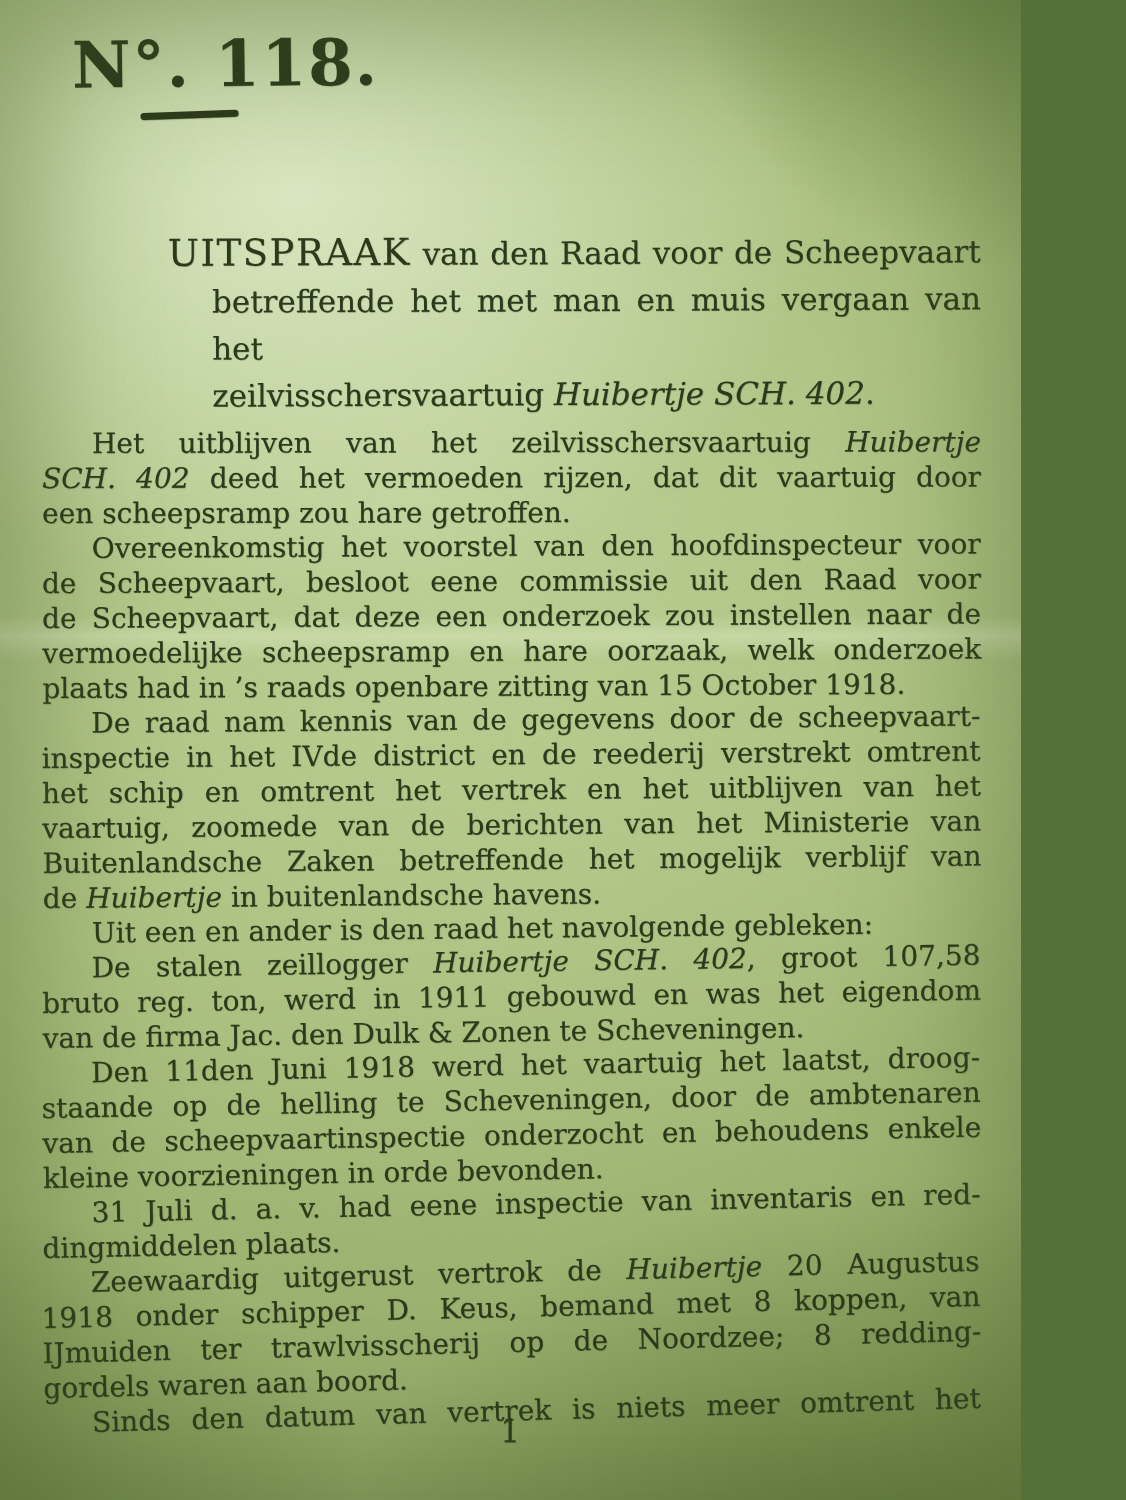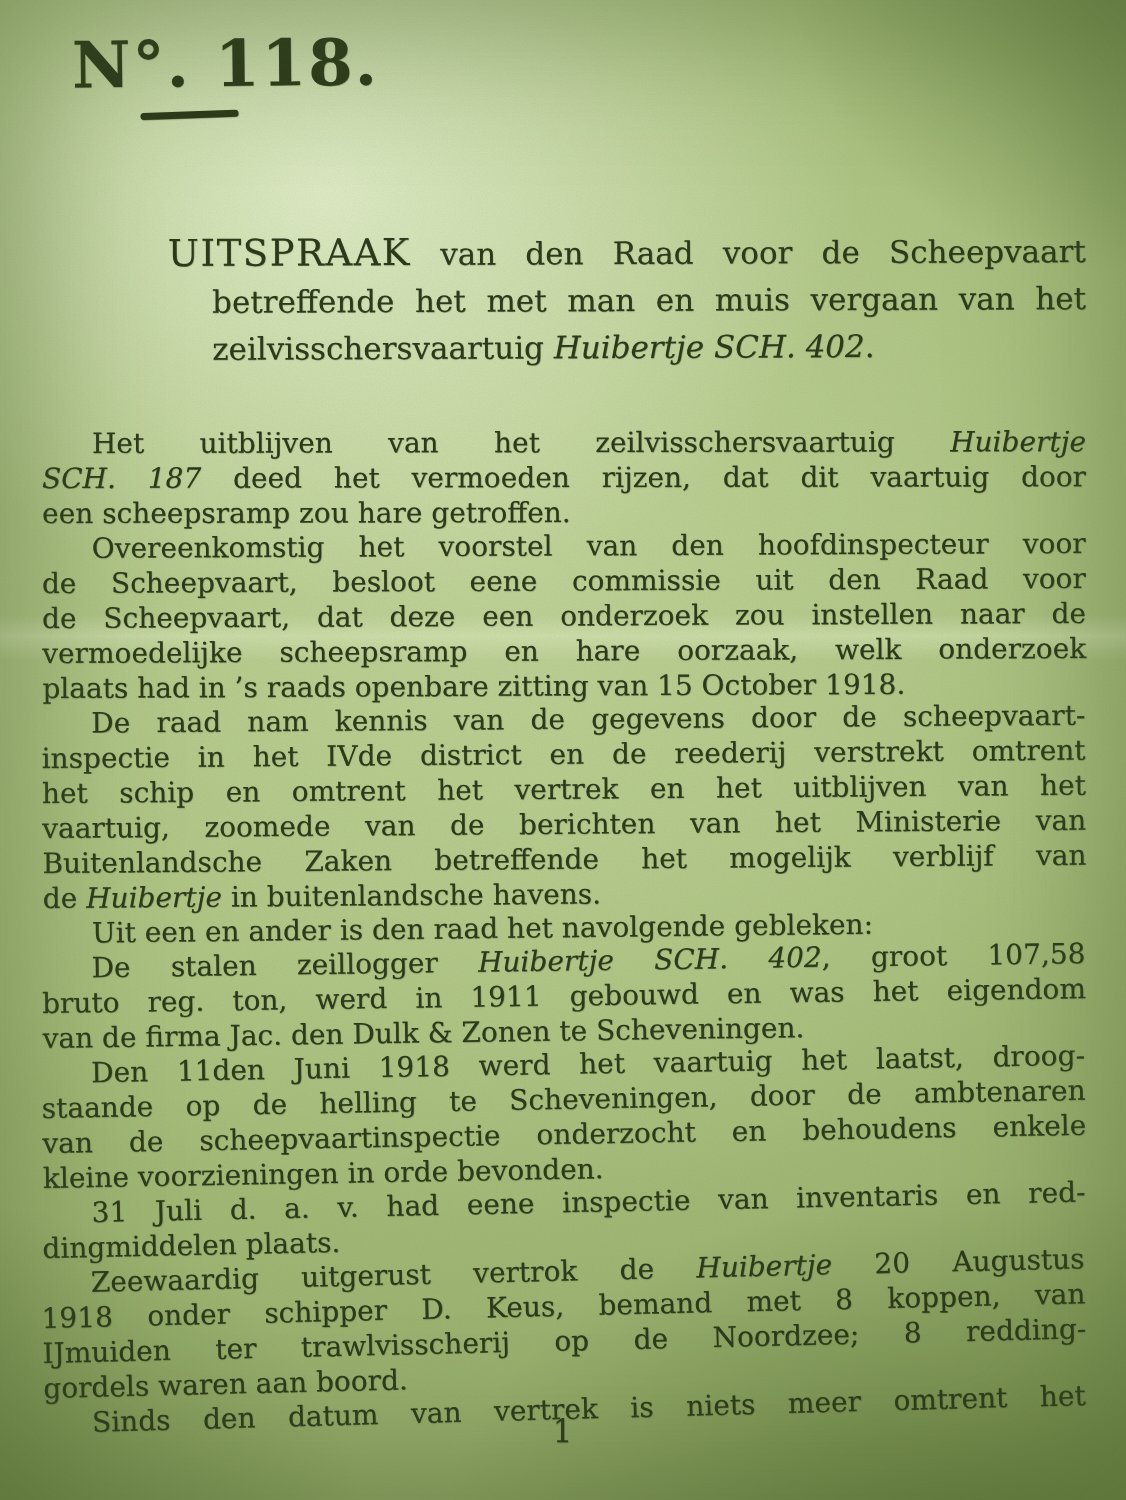--- a/index.html
+++ b/index.html
@@ -1,21 +1,21 @@
 <!DOCTYPE html>
 <html style="--ink: #2c3a1b; --paper-light: #dcebc6; --paper-mid: #a8c07c; --paper-dark: #6d8947;"><head>
 <meta charset="utf-8">
 <style>
   * { margin:0; padding:0; box-sizing:border-box; }
   html, body { width:1126px; height:1500px; background:#55703a; }
   body { font-family:"DejaVu Serif","Liberation Serif",serif; }
 
   .page {
     position:relative;
-    width:1126px; height:1500px;
+    width:1021px; height:1500px;
     overflow:hidden;
     color:var(--ink,#2c3a1b);
     text-shadow:0.4px 0.5px 0.8px rgba(40,54,24,.55);
     background-color:#a3bb77;
     background-image:
       radial-gradient(ellipse 480px 420px at 101% -2%,  rgba(109,136,73,.95), rgba(109,136,73,0) 72%),
       radial-gradient(ellipse 560px 460px at -4% 103%,  rgba(104,130,66,.90), rgba(104,130,66,0) 74%),
       radial-gradient(ellipse 760px 500px at 90% 104%,  rgba(98,123,59,.90),  rgba(98,123,59,0) 76%),
       linear-gradient(to bottom, rgba(0,0,0,0) 41.0%, rgba(228,240,200,.45) 42.4%, rgba(0,0,0,0) 44.0%),
       radial-gradient(ellipse 680px 520px at 29% 13%,  rgba(226,238,202,.95), rgba(226,238,202,0) 78%),
@@ -76,21 +76,21 @@
 
   <div class="title">
       <div class="tline just"><span class="lead">UITSPRAAK</span><span> van den Raad voor de Scheepvaart</span></div>
       <div class="tline just cont"><span>betreffende het met man en muis vergaan van het</span></div>
       <div class="tline cont"><span>zeilvisschersvaartuig </span><i>Huibertje SCH. 402</i><span>.</span></div>
     </div>
 
   <div class="bodytext">
       <div class="para" style="transform: rotate(-0.1deg);">
         <div class="tline just ind"><span>Het uitblijven van het zeilvisschersvaartuig </span><i>Huibertje</i></div>
-        <div class="tline just"><i>SCH. 187</i><span> deed het vermoeden rijzen, dat dit vaartuig door</span></div>
+        <div class="tline just"><i>SCH. 402</i><span> deed het vermoeden rijzen, dat dit vaartuig door</span></div>
         <div class="tline"><span>een scheepsramp zou hare getroffen.</span></div>
       </div>
       <div class="para" style="transform: rotate(-0.28deg);">
         <div class="tline just ind"><span>Overeenkomstig het voorstel van den hoofdinspecteur voor</span></div>
         <div class="tline just"><span>de Scheepvaart, besloot eene commissie uit den Raad voor</span></div>
         <div class="tline just"><span>de Scheepvaart, dat deze een onderzoek zou instellen naar de</span></div>
         <div class="tline just"><span>vermoedelijke scheepsramp en hare oorzaak, welk onderzoek</span></div>
         <div class="tline"><span>plaats had in ’s raads openbare zitting van 15 October 1918.</span></div>
       </div>
       <div class="para" style="transform: rotate(-0.46deg);">

